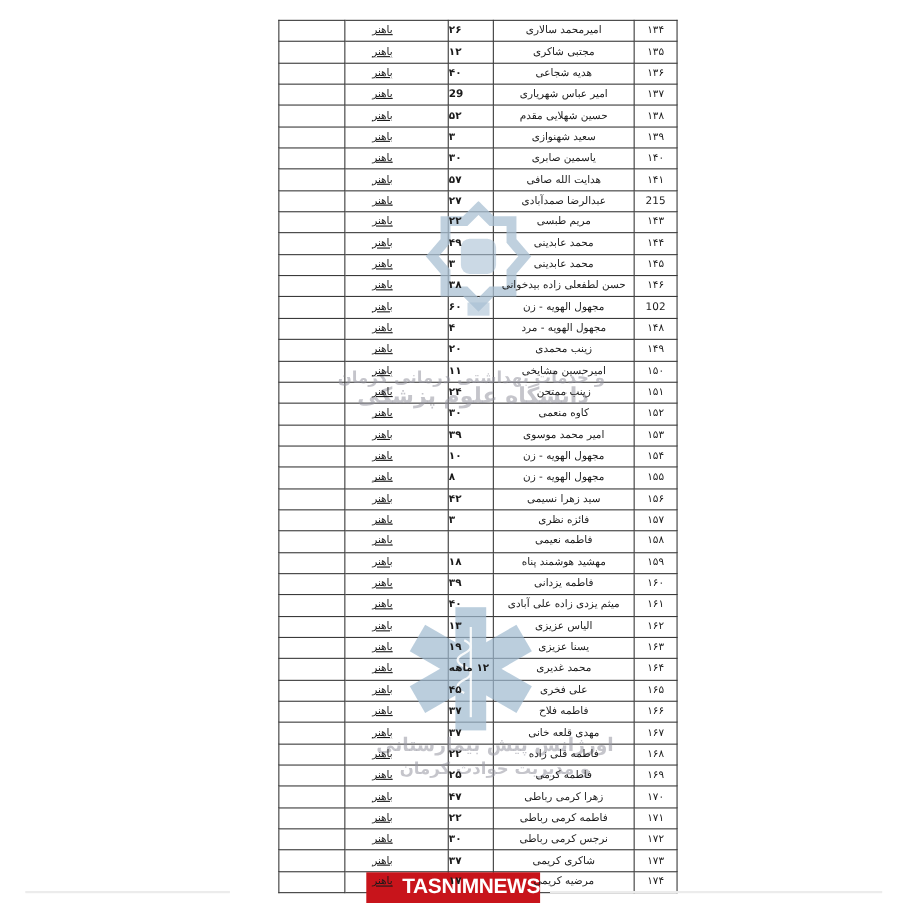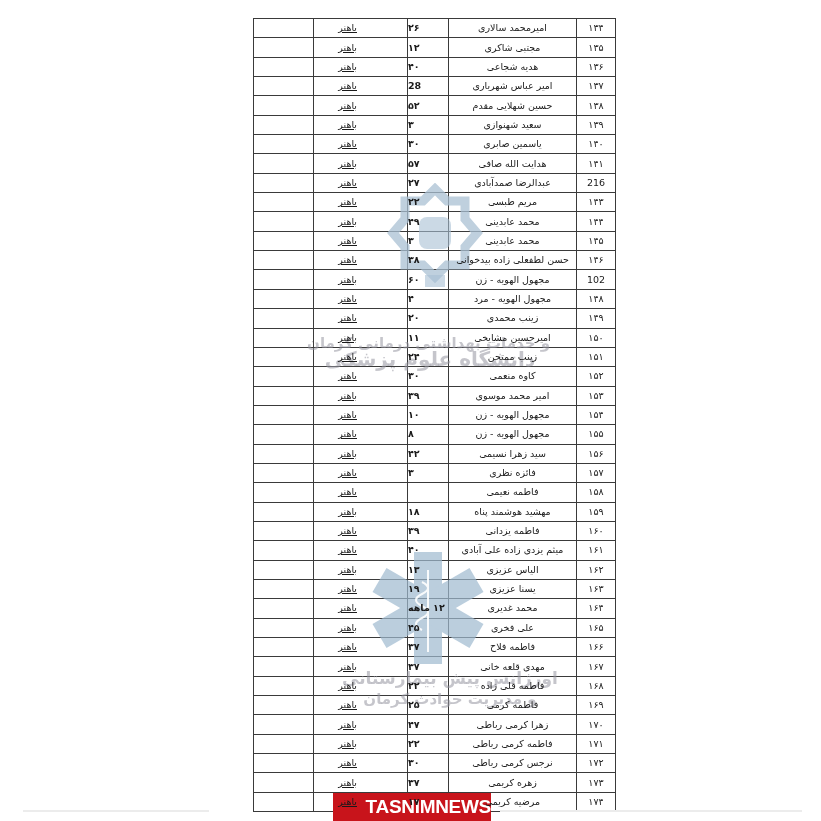--- a/index.html
+++ b/index.html
@@ -197,21 +197,21 @@
           <tr>
             <td class="cell-empty"></td>
             <td class="cell-city">باهنر</td>
             <td class="cell-age">۴۰</td>
             <td class="cell-name">هدیه شجاعی</td>
             <td class="cell-num">۱۳۶</td>
           </tr>
           <tr>
             <td class="cell-empty"></td>
             <td class="cell-city">باهنر</td>
-            <td class="cell-age">28</td>
+            <td class="cell-age">29</td>
             <td class="cell-name">امیر عباس شهریاری</td>
             <td class="cell-num">۱۳۷</td>
           </tr>
           <tr>
             <td class="cell-empty"></td>
             <td class="cell-city">باهنر</td>
             <td class="cell-age">۵۲</td>
             <td class="cell-name">حسین شهلایی مقدم</td>
             <td class="cell-num">۱۳۸</td>
           </tr>
@@ -234,21 +234,21 @@
             <td class="cell-city">باهنر</td>
             <td class="cell-age">۵۷</td>
             <td class="cell-name">هدایت الله صافی</td>
             <td class="cell-num">۱۴۱</td>
           </tr>
           <tr>
             <td class="cell-empty"></td>
             <td class="cell-city">باهنر</td>
             <td class="cell-age">۲۷</td>
             <td class="cell-name">عبدالرضا صمدآبادی</td>
-            <td class="cell-num">216</td>
+            <td class="cell-num">215</td>
           </tr>
           <tr>
             <td class="cell-empty"></td>
             <td class="cell-city">باهنر</td>
             <td class="cell-age">۲۲</td>
             <td class="cell-name">مریم طبسی</td>
             <td class="cell-num">۱۴۳</td>
           </tr>
           <tr>
             <td class="cell-empty"></td>
@@ -450,21 +450,21 @@
             <td class="cell-empty"></td>
             <td class="cell-city">باهنر</td>
             <td class="cell-age">۳۰</td>
             <td class="cell-name">نرجس کرمی رباطی</td>
             <td class="cell-num">۱۷۲</td>
           </tr>
           <tr>
             <td class="cell-empty"></td>
             <td class="cell-city">باهنر</td>
             <td class="cell-age">۳۷</td>
-            <td class="cell-name">زهره کریمی</td>
+            <td class="cell-name">شاکری کریمی</td>
             <td class="cell-num">۱۷۳</td>
           </tr>
           <tr>
             <td class="cell-empty"></td>
             <td class="cell-city">باهنر</td>
             <td class="cell-age">۱۷</td>
             <td class="cell-name">مرضیه کریمی</td>
             <td class="cell-num">۱۷۴</td>
           </tr>
         </tbody>

